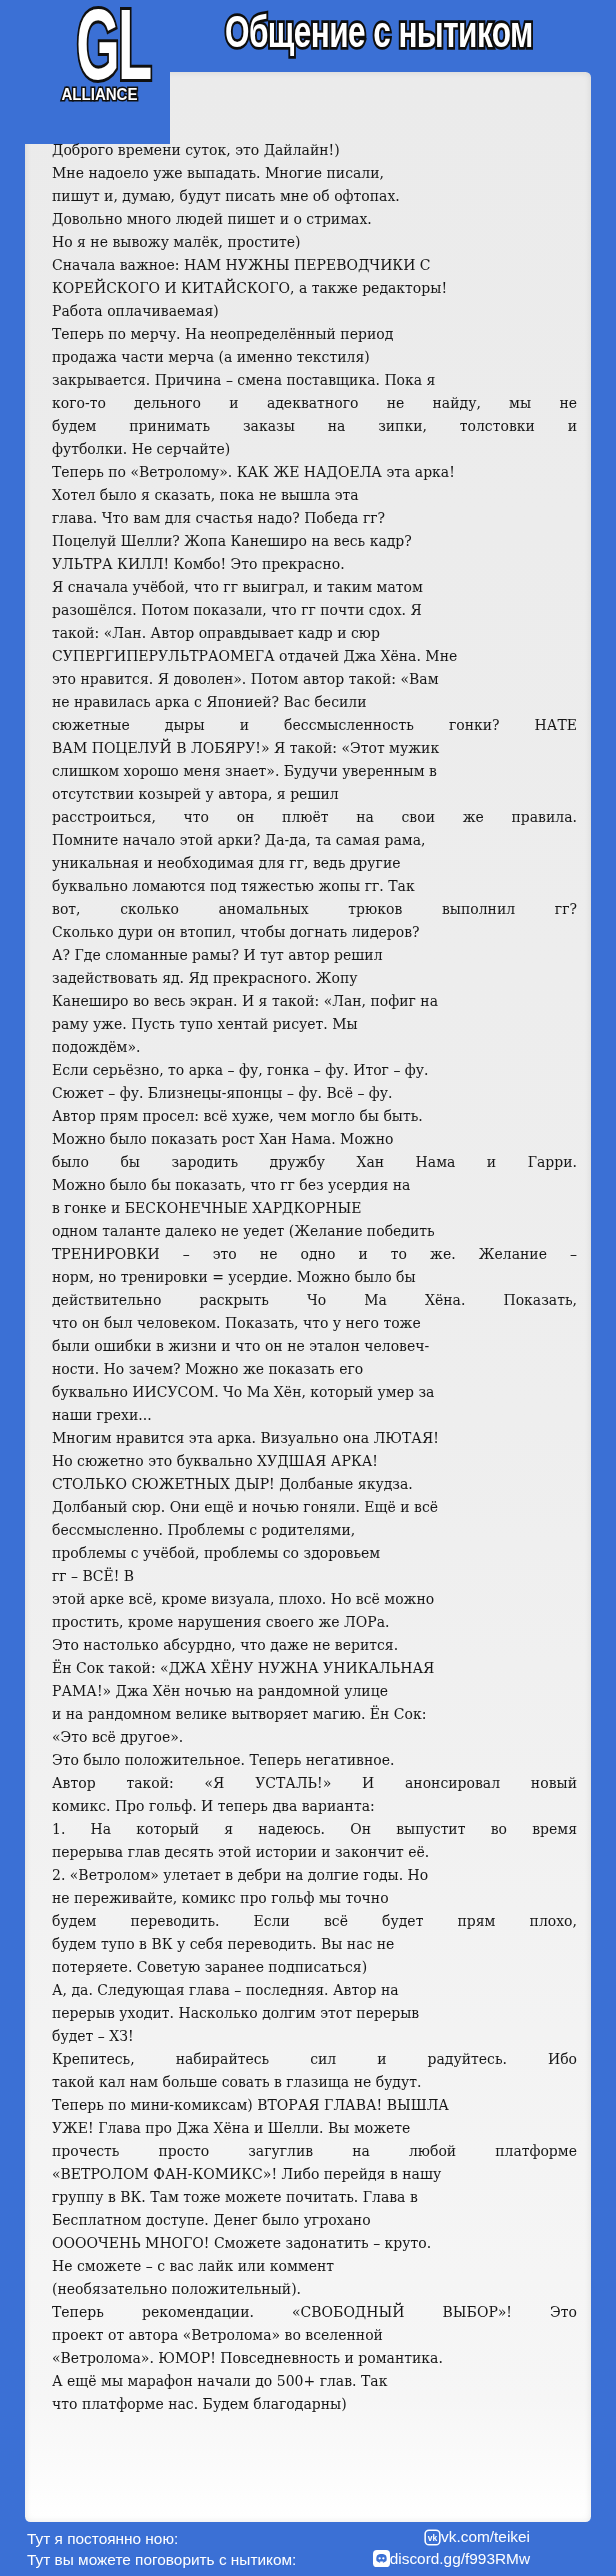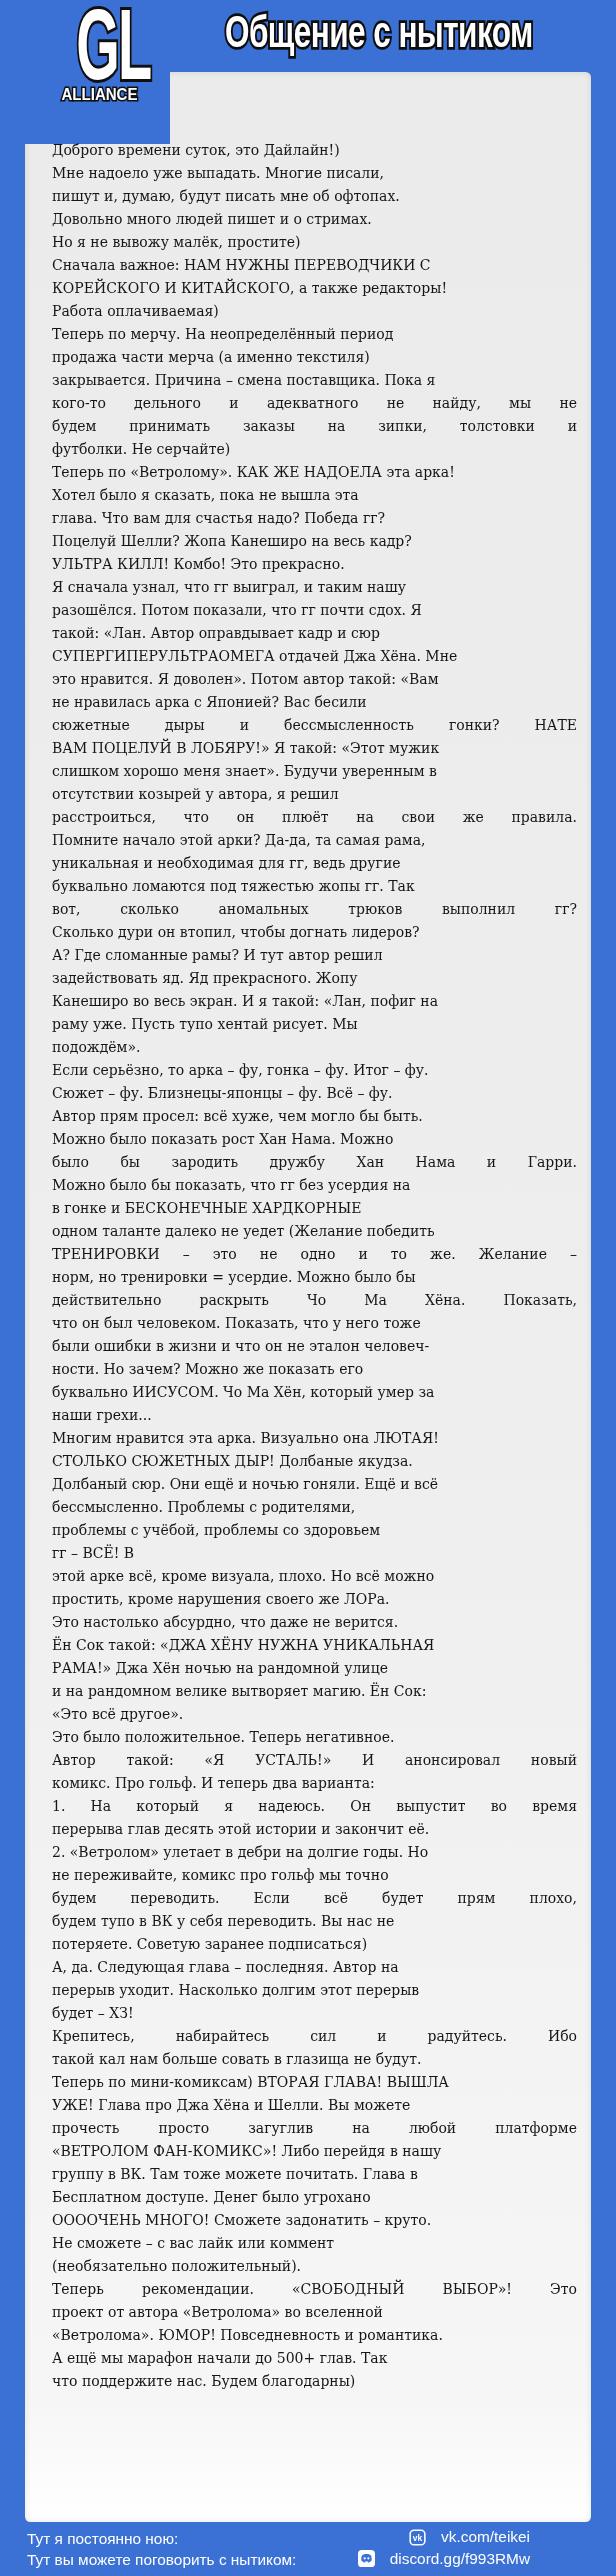--- a/index.html
+++ b/index.html
@@ -48,21 +48,21 @@
   }
   .post-text .line{white-space:nowrap;}
   .post-text .line.j{white-space:normal;text-align:justify;text-align-last:justify;}
   
   .footer{
     position:absolute;left:0;bottom:0;width:549px;height:55px;z-index:4;
     font-family:"Liberation Sans",sans-serif;color:#ffffff;font-size:15.4px;
   }
   .footer-left{position:absolute;left:27px;top:7px;line-height:21px;}
   .footer-links{position:absolute;right:19px;top:5.4px;text-align:right;}
-  .flink{display:flex;align-items:center;justify-content:flex-end;gap:15px;height:21.6px;line-height:21.6px;}
+  .flink{display:flex;align-items:center;justify-content:flex-end;gap:0;height:21.6px;line-height:21.6px;}
   .ficon{flex:0 0 auto;display:block;}
 </style>
 </head>
 <body>
 
 <div class="panel"></div>
 
 <div class="logo-panel">
   <div class="logo-inner">
     <div class="logo-gl">GL</div>
@@ -85,21 +85,21 @@
     <div class="line">продажа части мерча (а именно текстиля)</div>
     <div class="line">закрывается. Причина – смена поставщика. Пока я</div>
     <div class="line j">кого-то дельного и адекватного не найду, мы не</div>
     <div class="line j">будем принимать заказы на зипки, толстовки и</div>
     <div class="line">футболки. Не серчайте)</div>
     <div class="line">Теперь по «Ветролому». КАК ЖЕ НАДОЕЛА эта арка!</div>
     <div class="line">Хотел было я сказать, пока не вышла эта</div>
     <div class="line">глава. Что вам для счастья надо? Победа гг?</div>
     <div class="line">Поцелуй Шелли? Жопа Канеширо на весь кадр?</div>
     <div class="line">УЛЬТРА КИЛЛ! Комбо! Это прекрасно.</div>
-    <div class="line">Я сначала узнал, что гг выиграл, и таким нашу</div>
+    <div class="line">Я сначала учёбой, что гг выиграл, и таким матом</div>
     <div class="line">разошёлся. Потом показали, что гг почти сдох. Я</div>
     <div class="line">такой: «Лан. Автор оправдывает кадр и сюр</div>
     <div class="line">СУПЕРГИПЕРУЛЬТРАОМЕГА отдачей Джа Хёна. Мне</div>
     <div class="line">это нравится. Я доволен». Потом автор такой: «Вам</div>
     <div class="line">не нравилась арка с Японией? Вас бесили</div>
     <div class="line j">сюжетные дыры и бессмысленность гонки? НАТЕ</div>
     <div class="line">ВАМ ПОЦЕЛУЙ В ЛОБЯРУ!» Я такой: «Этот мужик</div>
     <div class="line">слишком хорошо меня знает». Будучи уверенным в</div>
     <div class="line">отсутствии козырей у автора, я решил</div>
     <div class="line j">расстроиться, что он плюёт на свои же правила.</div>
@@ -123,20 +123,21 @@
     <div class="line">одном таланте далеко не уедет (Желание победить</div>
     <div class="line j">ТРЕНИРОВКИ – это не одно и то же. Желание –</div>
     <div class="line">норм, но тренировки = усердие. Можно было бы</div>
     <div class="line j">действительно раскрыть Чо Ма Хёна. Показать,</div>
     <div class="line">что он был человеком. Показать, что у него тоже</div>
     <div class="line">были ошибки в жизни и что он не эталон человеч-</div>
     <div class="line">ности. Но зачем? Можно же показать его</div>
     <div class="line">буквально ИИСУСОМ. Чо Ма Хён, который умер за</div>
     <div class="line">наши грехи...</div>
     <div class="line">Многим нравится эта арка. Визуально она ЛЮТАЯ!</div>
+    <div class="line">Но сюжетно это буквально ХУДШАЯ АРКА!</div>
     <div class="line">СТОЛЬКО СЮЖЕТНЫХ ДЫР! Долбаные якудза.</div>
     <div class="line">Долбаный сюр. Они ещё и ночью гоняли. Ещё и всё</div>
     <div class="line">бессмысленно. Проблемы с родителями,</div>
     <div class="line">проблемы с учёбой, проблемы со здоровьем</div>
     <div class="line">гг – ВСЁ! В</div>
     <div class="line">этой арке всё, кроме визуала, плохо. Но всё можно</div>
     <div class="line">простить, кроме нарушения своего же ЛОРа.</div>
     <div class="line">Это настолько абсурдно, что даже не верится.</div>
     <div class="line">Ён Сок такой: «ДЖА ХЁНУ НУЖНА УНИКАЛЬНАЯ</div>
     <div class="line">РАМА!» Джа Хён ночью на рандомной улице</div>
@@ -163,21 +164,21 @@
     <div class="line">«ВЕТРОЛОМ ФАН-КОМИКС»! Либо перейдя в нашу</div>
     <div class="line">группу в ВК. Там тоже можете почитать. Глава в</div>
     <div class="line">Бесплатном доступе. Денег было угрохано</div>
     <div class="line">ООООЧЕНЬ МНОГО! Сможете задонатить – круто.</div>
     <div class="line">Не сможете – с вас лайк или коммент</div>
     <div class="line">(необязательно положительный).</div>
     <div class="line j">Теперь рекомендации. «СВОБОДНЫЙ ВЫБОР»! Это</div>
     <div class="line">проект от автора «Ветролома» во вселенной</div>
     <div class="line">«Ветролома». ЮМОР! Повседневность и романтика.</div>
     <div class="line">А ещё мы марафон начали до 500+ глав. Так</div>
-    <div class="line">что поддержите нас. Будем благодарны)</div>
+    <div class="line">что платформе нас. Будем благодарны)</div>
   </div>
 
 <div class="footer">
   <div class="footer-left">
     <div>Тут я постоянно ною:</div>
     <div>Тут вы можете поговорить с нытиком:</div>
   </div>
   <div class="footer-links">
     <div class="flink">
       <svg class="ficon" width="17" height="17" viewBox="0 0 22 22" style="font-size:20px">

